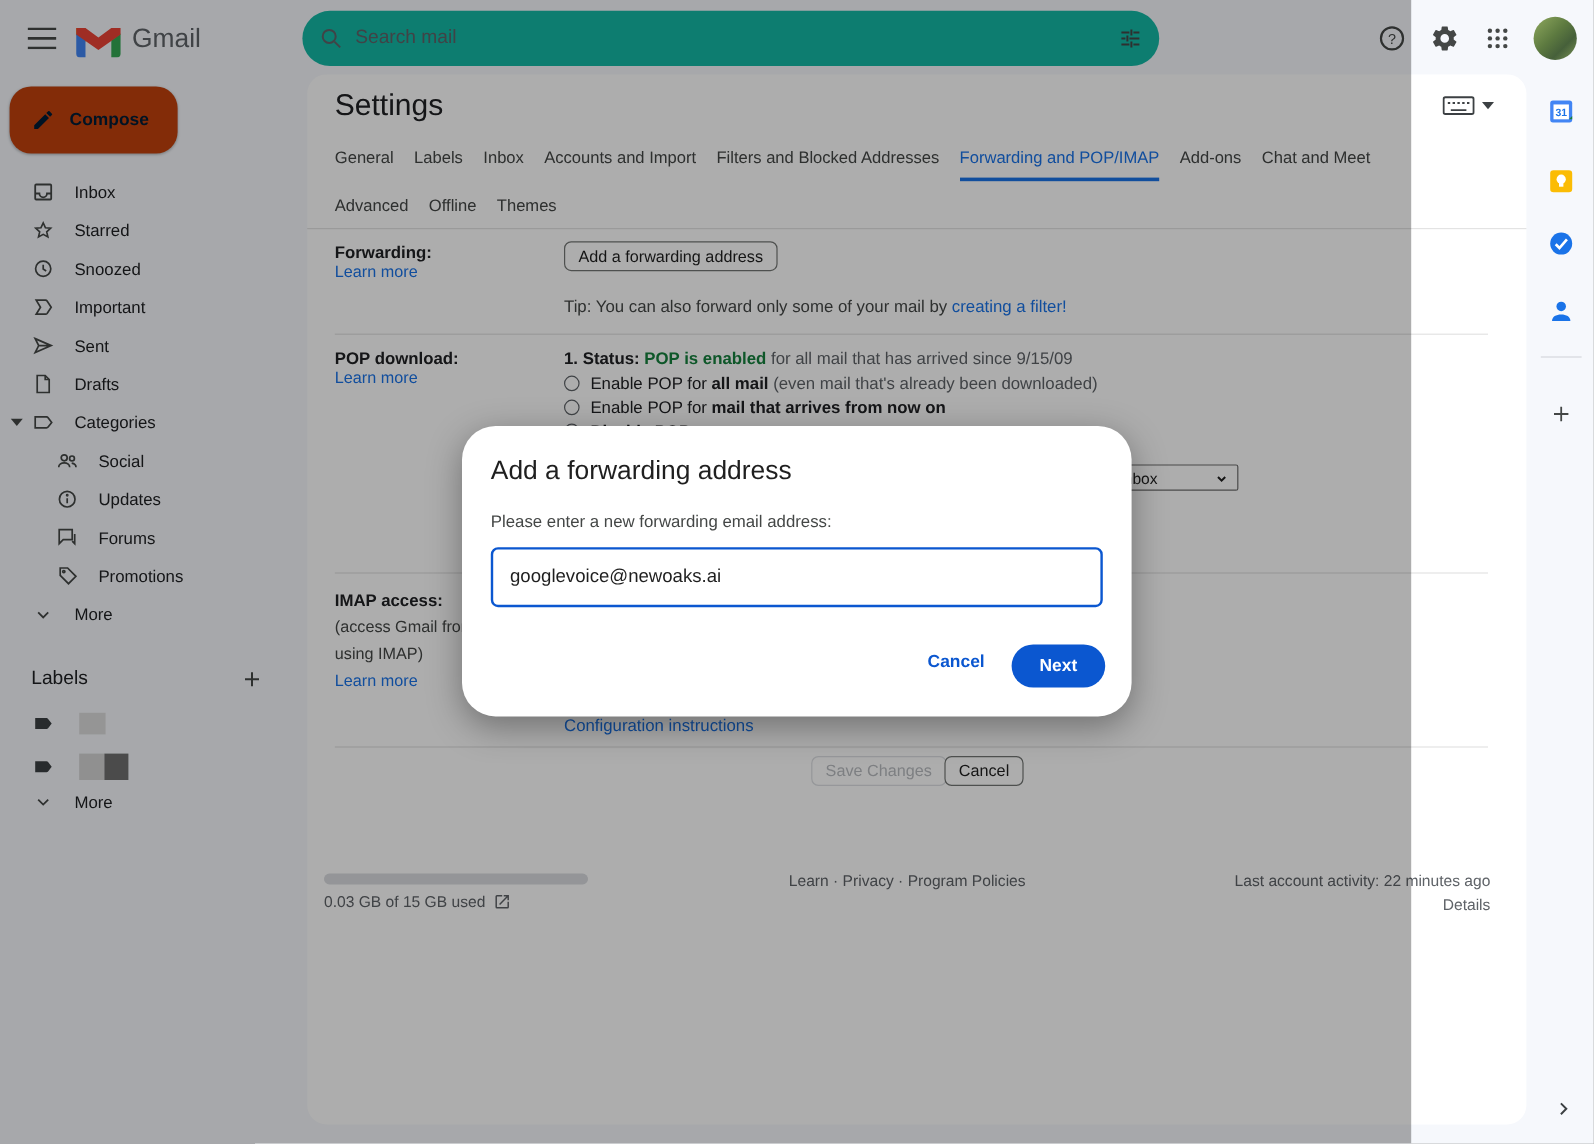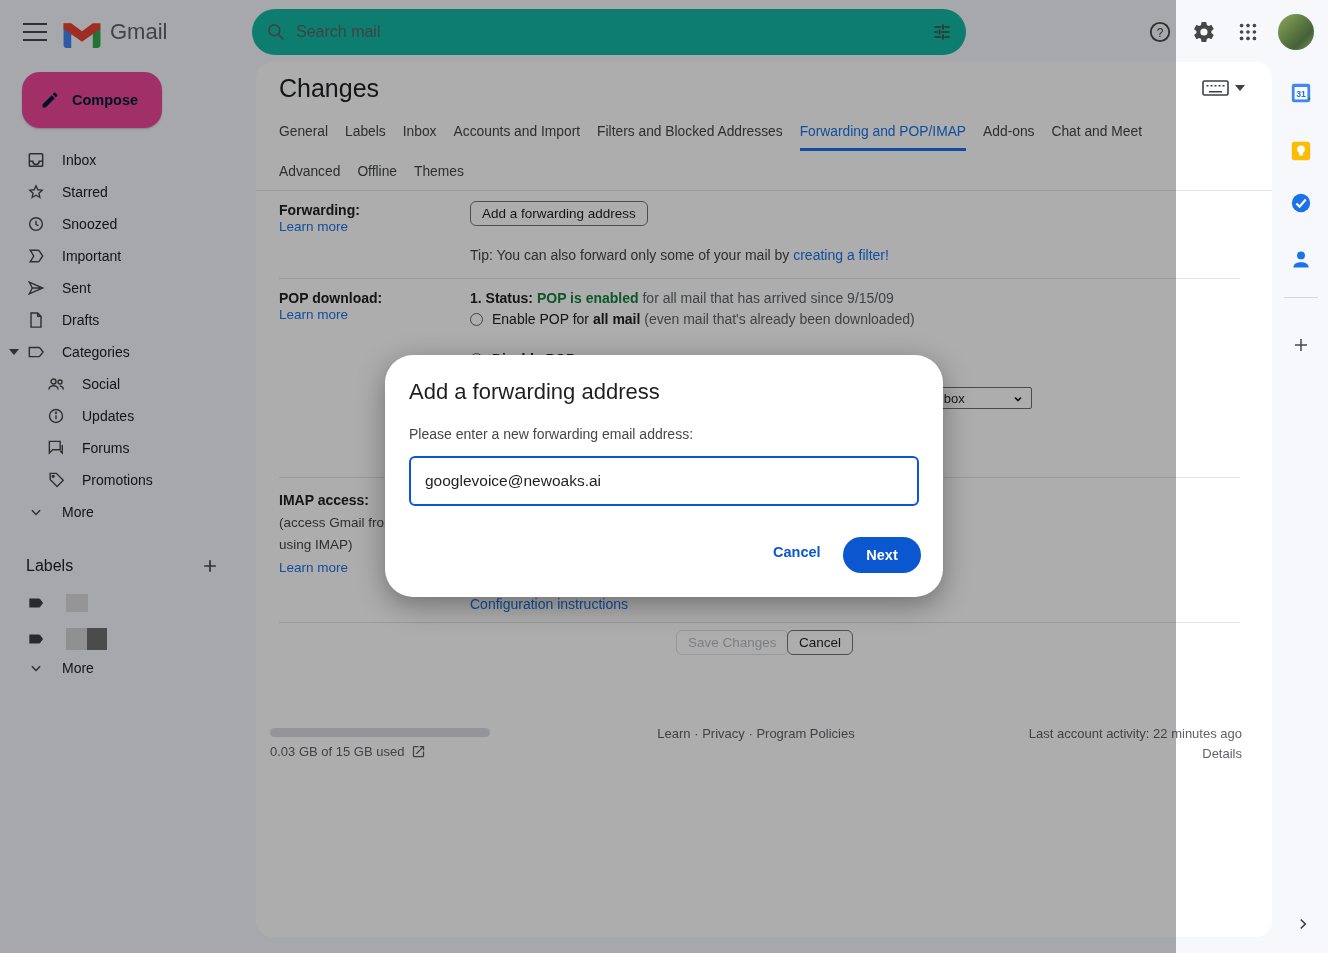--- a/index.html
+++ b/index.html
@@ -15,21 +15,21 @@
   .logo-text { font-size:22px; color:#5f6368; }
   .search-pill { left:252px; top:9px; width:714px; height:46px; background:#14b8a6; border-radius:23px; display:flex; align-items:center; padding:0 14px;justify-content:space-between; }
   .search-pill svg { flex:0 0 auto; }
   .search-input { flex:1; border:none; background:transparent; outline:none; font-size:16px; color:#202124; margin:0 10px; font-family:"Liberation Sans",sans-serif; }
   .search-input::placeholder { color:#5f6368; }
   .hdr-ico { top:19px; width:26px; height:26px; color:#444746; display:flex; align-items:center; justify-content:center; cursor:pointer; }
   .avatar { left:1278px; top:14px; width:36px; height:36px; border-radius:50%;
             background:linear-gradient(135deg,#8fa95e 0%,#5d7a40 45%,#46603a 70%,#7b9455 100%); cursor:pointer; }
 
   
-  .compose { left:22px; top:72px; width:140px; height:56px; border-radius:18px; background:#ec4899;
+  .compose { left:8px; top:72px; width:140px; height:56px; border-radius:18px; background:#c2410c;
              display:flex; align-items:center; gap:12px; padding-left:18px; cursor:pointer;
              box-shadow:0 1px 2px rgba(60,64,67,.3); }
   .compose span { font-size:14.5px; font-weight:bold; color:#001d35; }
   .nav-item { left:0; width:248px; height:32px; display:flex; align-items:center; cursor:pointer;
               color:#202124; font-size:14px; border-radius:0 16px 16px 0; }
   .nav-item .nico { width:20px; height:20px; margin-left:26px; margin-right:16px; color:#444746; flex:0 0 auto; }
   .nav-item.sub .nico { margin-left:46px; }
   .nav-caret { position:absolute; left:9px; width:0; height:0; border-left:5px solid transparent; border-right:5px solid transparent; border-top:6px solid #444746; }
   .labels-head { left:0; top:548px; width:248px; height:36px; display:flex; align-items:center; }
   .labels-head span { margin-left:26px; font-size:16px; color:#202124; }
@@ -297,21 +297,21 @@
     <div class="abs dock-div"></div>
     <svg class="abs dock-plus" viewBox="0 0 24 24" fill="none" stroke="currentColor" stroke-width="2">
         <path d="M12 4v16M4 12h16"></path>
       </svg>
     <svg class="abs dock-chev" viewBox="0 0 24 24" fill="none" stroke="currentColor" stroke-width="2.2">
         <path d="M9 6l6 6-6 6"></path>
       </svg>
   </div>
 
   <div class="panel">
-    <div class="abs pg-title">Changes</div>
+    <div class="abs pg-title">Settings</div>
     <div class="abs kbd-toggle">
       <svg width="27" height="16" viewBox="0 0 27 16">
         <rect x="1" y="1" width="25" height="14" rx="1.5" fill="none" stroke="#3c4043" stroke-width="1.6"></rect>
         <path d="M4.5 5h2v1.6h-2zM8.5 5h2v1.6h-2zM12.5 5h2v1.6h-2zM16.5 5h2v1.6h-2zM20.5 5h2v1.6h-2zM7 11h13v1.6H7z" fill="#3c4043"></path>
       </svg>
       <span class="kbd-caret"></span>
     </div>
 
     <div class="abs tabs-row r1">
       <span class="tab">General</span>
@@ -343,20 +343,23 @@
     <div class="abs sec-label" style="top:228px">
       <b>POP download:</b><br>
       <span class="lnk" style="font-size:13.5px">Learn more</span>
     </div>
     <div class="abs body-txt" style="left:214px; top:228px">
       <b>1. Status: </b><span class="green-b">POP is enabled</span><span class="muted"> for all mail that has arrived since 9/15/09</span>
     </div>
     <div class="abs body-txt" style="left:214px; top:249px">
       <span class="radio"></span><span>Enable POP for </span><b>all mail</b><span class="muted"> (even mail that's already been downloaded)</span>
     </div>
+    <div class="abs body-txt" style="left:214px; top:269px">
+      <span class="radio"></span><span>Enable POP for </span><b>mail that arrives from now on</b>
+    </div>
     <div class="abs body-txt" style="left:214px; top:289px">
       <span class="radio"></span><b>Disable POP</b>
     </div>
     <div class="abs pop-select">
       <span>keep Gmail's copy in the Inbox</span>
       <svg class="sel-chev" width="12" height="12" viewBox="0 0 24 24" fill="none" stroke="currentColor" stroke-width="3.4">
           <path d="M6 9l6 6 6-6"></path>
         </svg>
     </div>
     <div class="abs divider d3"></div>

